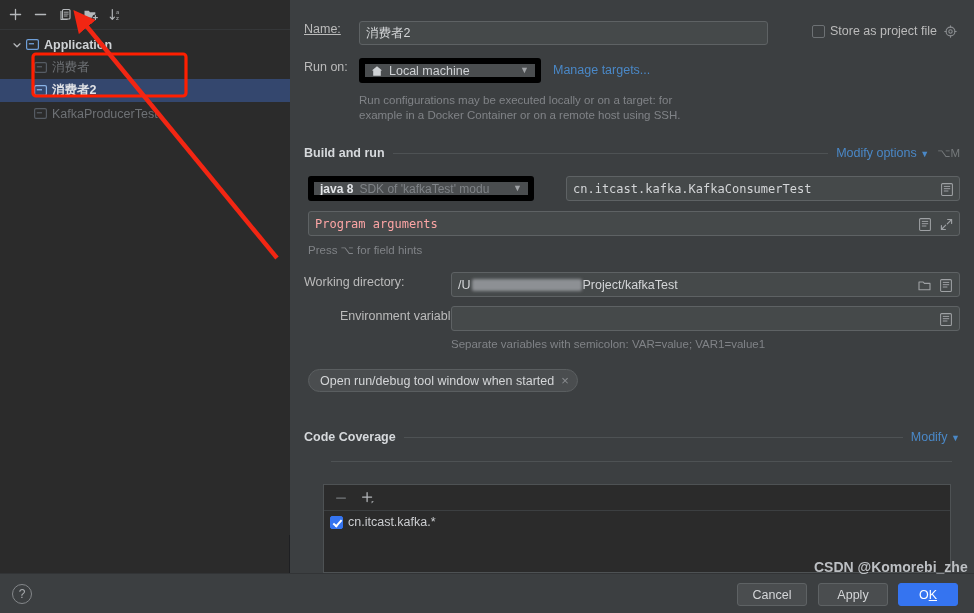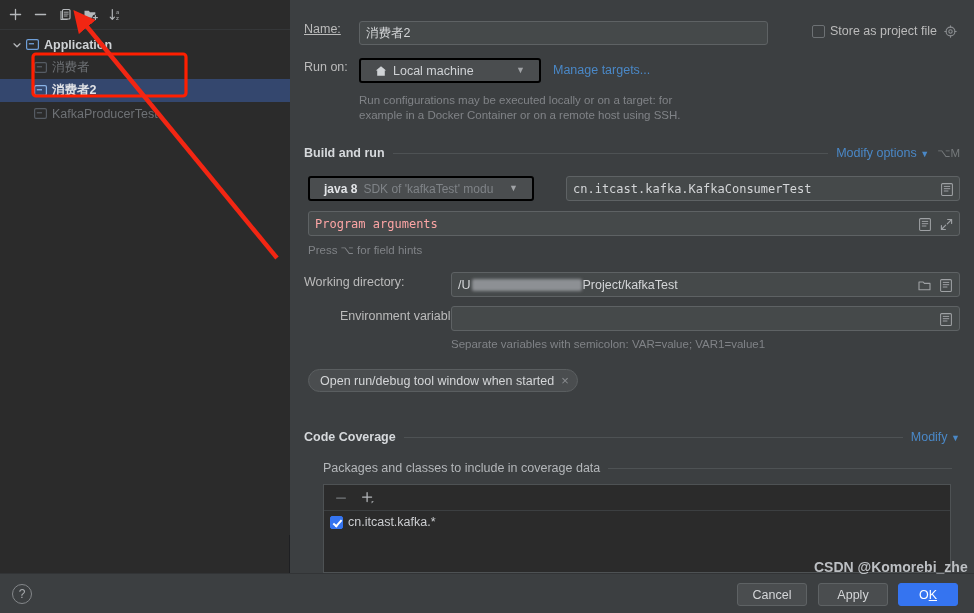--- a/index.html
+++ b/index.html
@@ -107,25 +107,25 @@
     font-size: 12.5px;
     display: flex; align-items: center;
     padding: 0 6px;
     cursor: text;
   }
   .field.mono { font-family: "DejaVu Sans Mono", monospace; font-size: 12px; }
   .field .ph { color: #fca5a5; }
 
   .combo {
     background: #4a4d4f;
-    border: 2px solid #000000;
+    border: 6px solid #000000;
     border-radius: 3px;
     height: 25px;
     display: flex; align-items: center;
-    padding: 0 14px;
+    padding: 0 6px;
     color: #cfd2d5;
     font-size: 12.5px;
     cursor: pointer;
     white-space: nowrap;
     overflow: hidden;
   }
   .caret {
     margin-left: auto; padding-left: 7px;
     color: #a0a3a6; font-size: 9px; line-height: 1;
   }
@@ -461,21 +461,20 @@
     <div class="row" style="left:14px; top:430px; width:656px;">
       <span class="sec-title">Code Coverage</span>
       <span class="sec-line"></span>
       <span class="link">
         <span>Modify</span>
         <span style="font-size:9px;">▼</span>
       </span>
     </div>
 
     <div class="row" style="left:33px; top:461px; width:637px;">
-      <span class="hint" style="color:#b4b7ba;font-size:12.5px;">Packages and classes to include in coverage data</span>
       <span class="sec-line"></span>
     </div>
 
     <div id="coverage-box">
       <div id="cov-toolbar">
         <div class="cov-btn">
           <svg width="14" height="14" viewBox="0 0 14 14">
             <path d="M2.6 7h8.8" stroke="#75797c" stroke-width="1.25" stroke-linecap="round"></path>
           </svg>
         </div>

